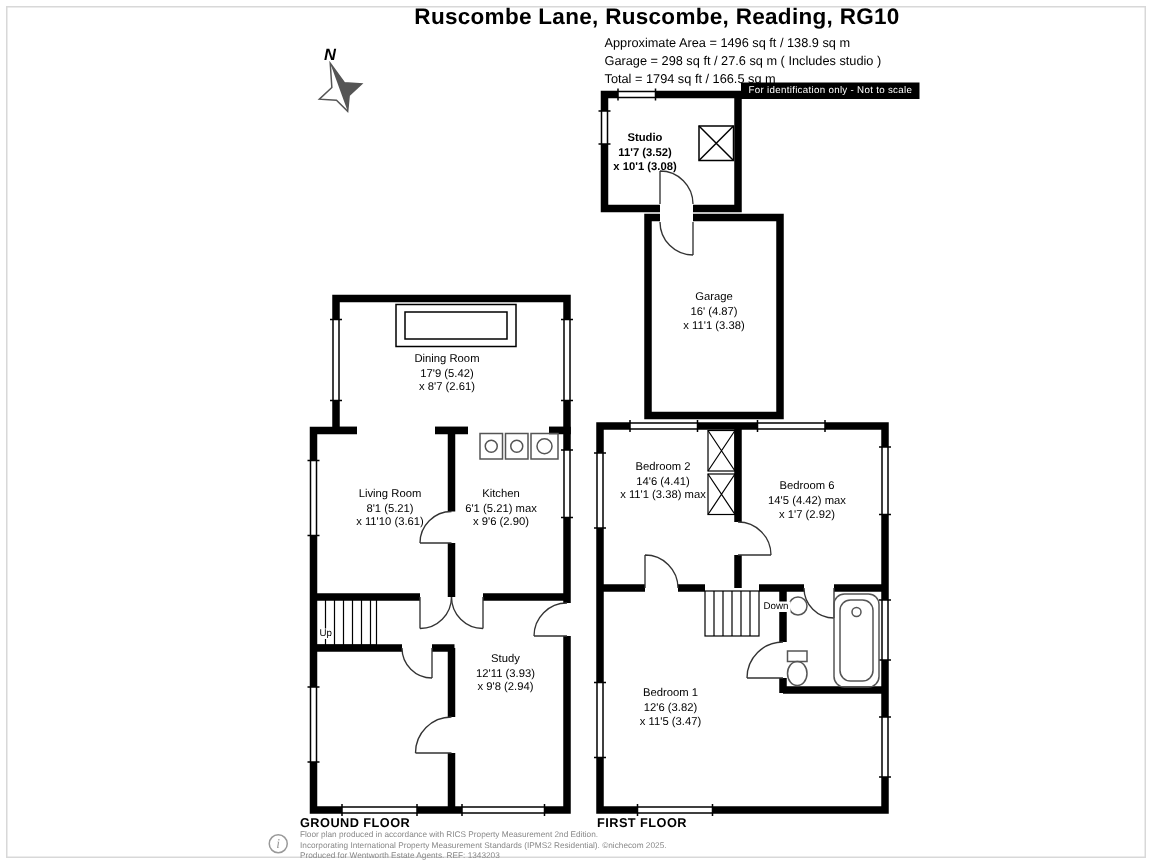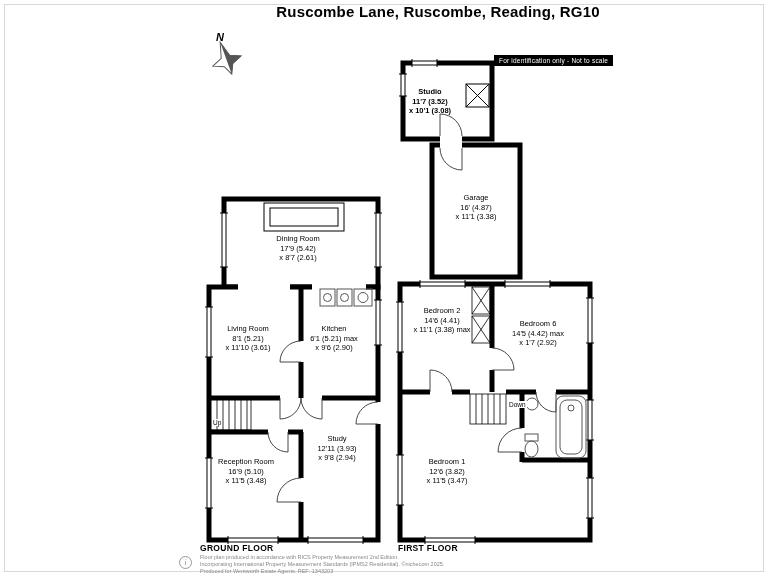--- a/index.html
+++ b/index.html
@@ -190,49 +190,49 @@
     </g>
 
     <g transform="translate(227,61) rotate(-20)">
       <path d="M0 -20 L4.5 -4.5 L15 0 L4.5 4.5 L0 14 L-4.5 4.5 L-15 0 L-4.5 -4.5 Z" fill="#fff" stroke="#555" stroke-width="1"></path>
       <path d="M0 -20 L4.5 -4.5 L15 0 L4.5 4.5 L0 14 Z" fill="#555"></path>
     </g>
   </svg>
 
   <div class="title">Ruscombe Lane, Ruscombe, Reading, RG10</div>
 
+  <div class="area-lines">
+    <div>Approximate Area = 1496 sq ft / 138.9 sq m</div>
+    <div>Garage = 298 sq ft / 27.6 sq m ( Includes studio )</div>
+    <div>Total = 1794 sq ft / 166.5 sq m</div>
+  </div>
 
   <div class="disclaimer">For identification only - Not to scale</div>
 
   <div class="compass-n">N</div>
 
   <div class="room-label" style="left:248px;top:234px;">
     <span>Dining Room</span>
     <span>17'9 (5.42)</span>
     <span>x 8'7 (2.61)</span>
   </div>
-  <div class="room-label" style="left:198px;top:324px;">
+  <div class="room-label" style="left:210px;top:324px;">
     <span>Living Room</span>
     <span>8'1 (5.21)</span>
     <span>x 11'10 (3.61)</span>
   </div>
   <div class="room-label" style="left:284px;top:324px;">
     <span>Kitchen</span>
     <span>6'1 (5.21) max</span>
     <span>x 9'6 (2.90)</span>
   </div>
   <div class="room-label" style="left:287px;top:434px;">
     <span>Study</span>
     <span>12'11 (3.93)</span>
     <span>x 9'8 (2.94)</span>
-  </div>
-  <div class="room-label" style="left:196px;top:457px;">
-    <span>Reception Room</span>
-    <span>16'9 (5.10)</span>
-    <span>x 11'5 (3.48)</span>
   </div>
   <div class="room-label" style="left:380px;top:87px;font-weight:bold;">
     <span>Studio</span>
     <span>11'7 (3.52)</span>
     <span>x 10'1 (3.08)</span>
   </div>
   <div class="room-label" style="left:426px;top:193px;">
     <span>Garage</span>
     <span>16' (4.87)</span>
     <span>x 11'1 (3.38)</span>

